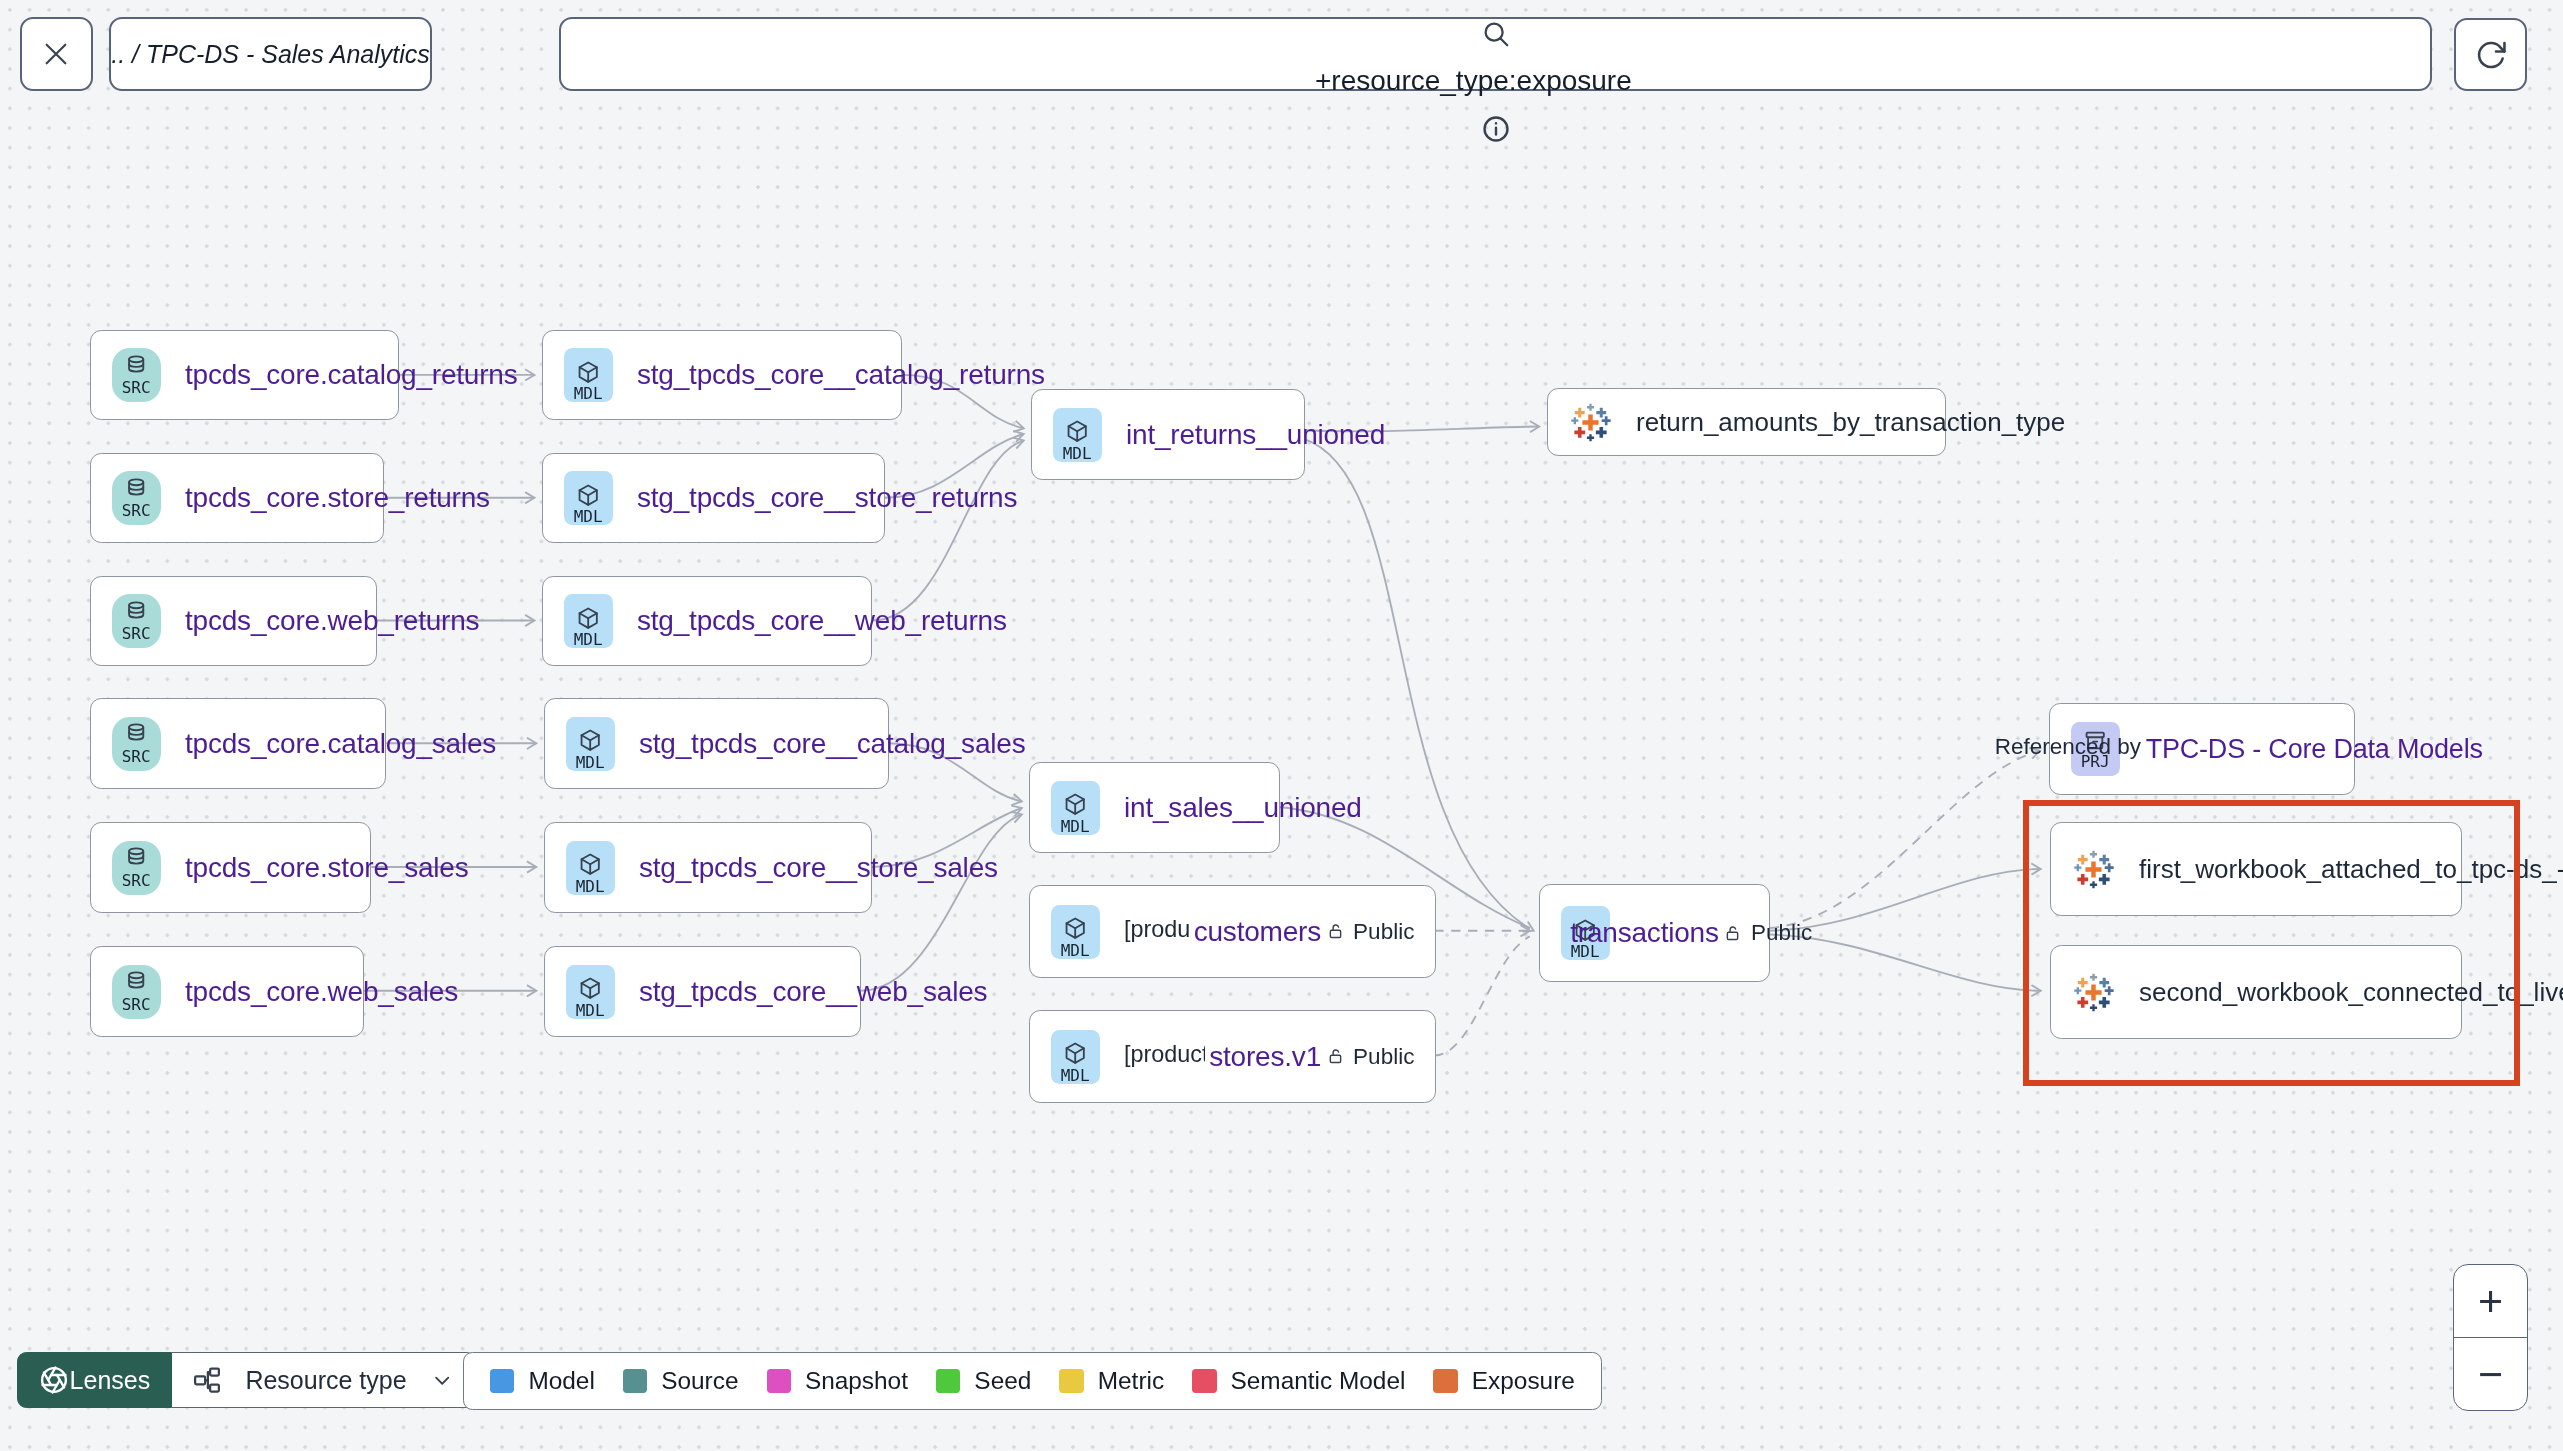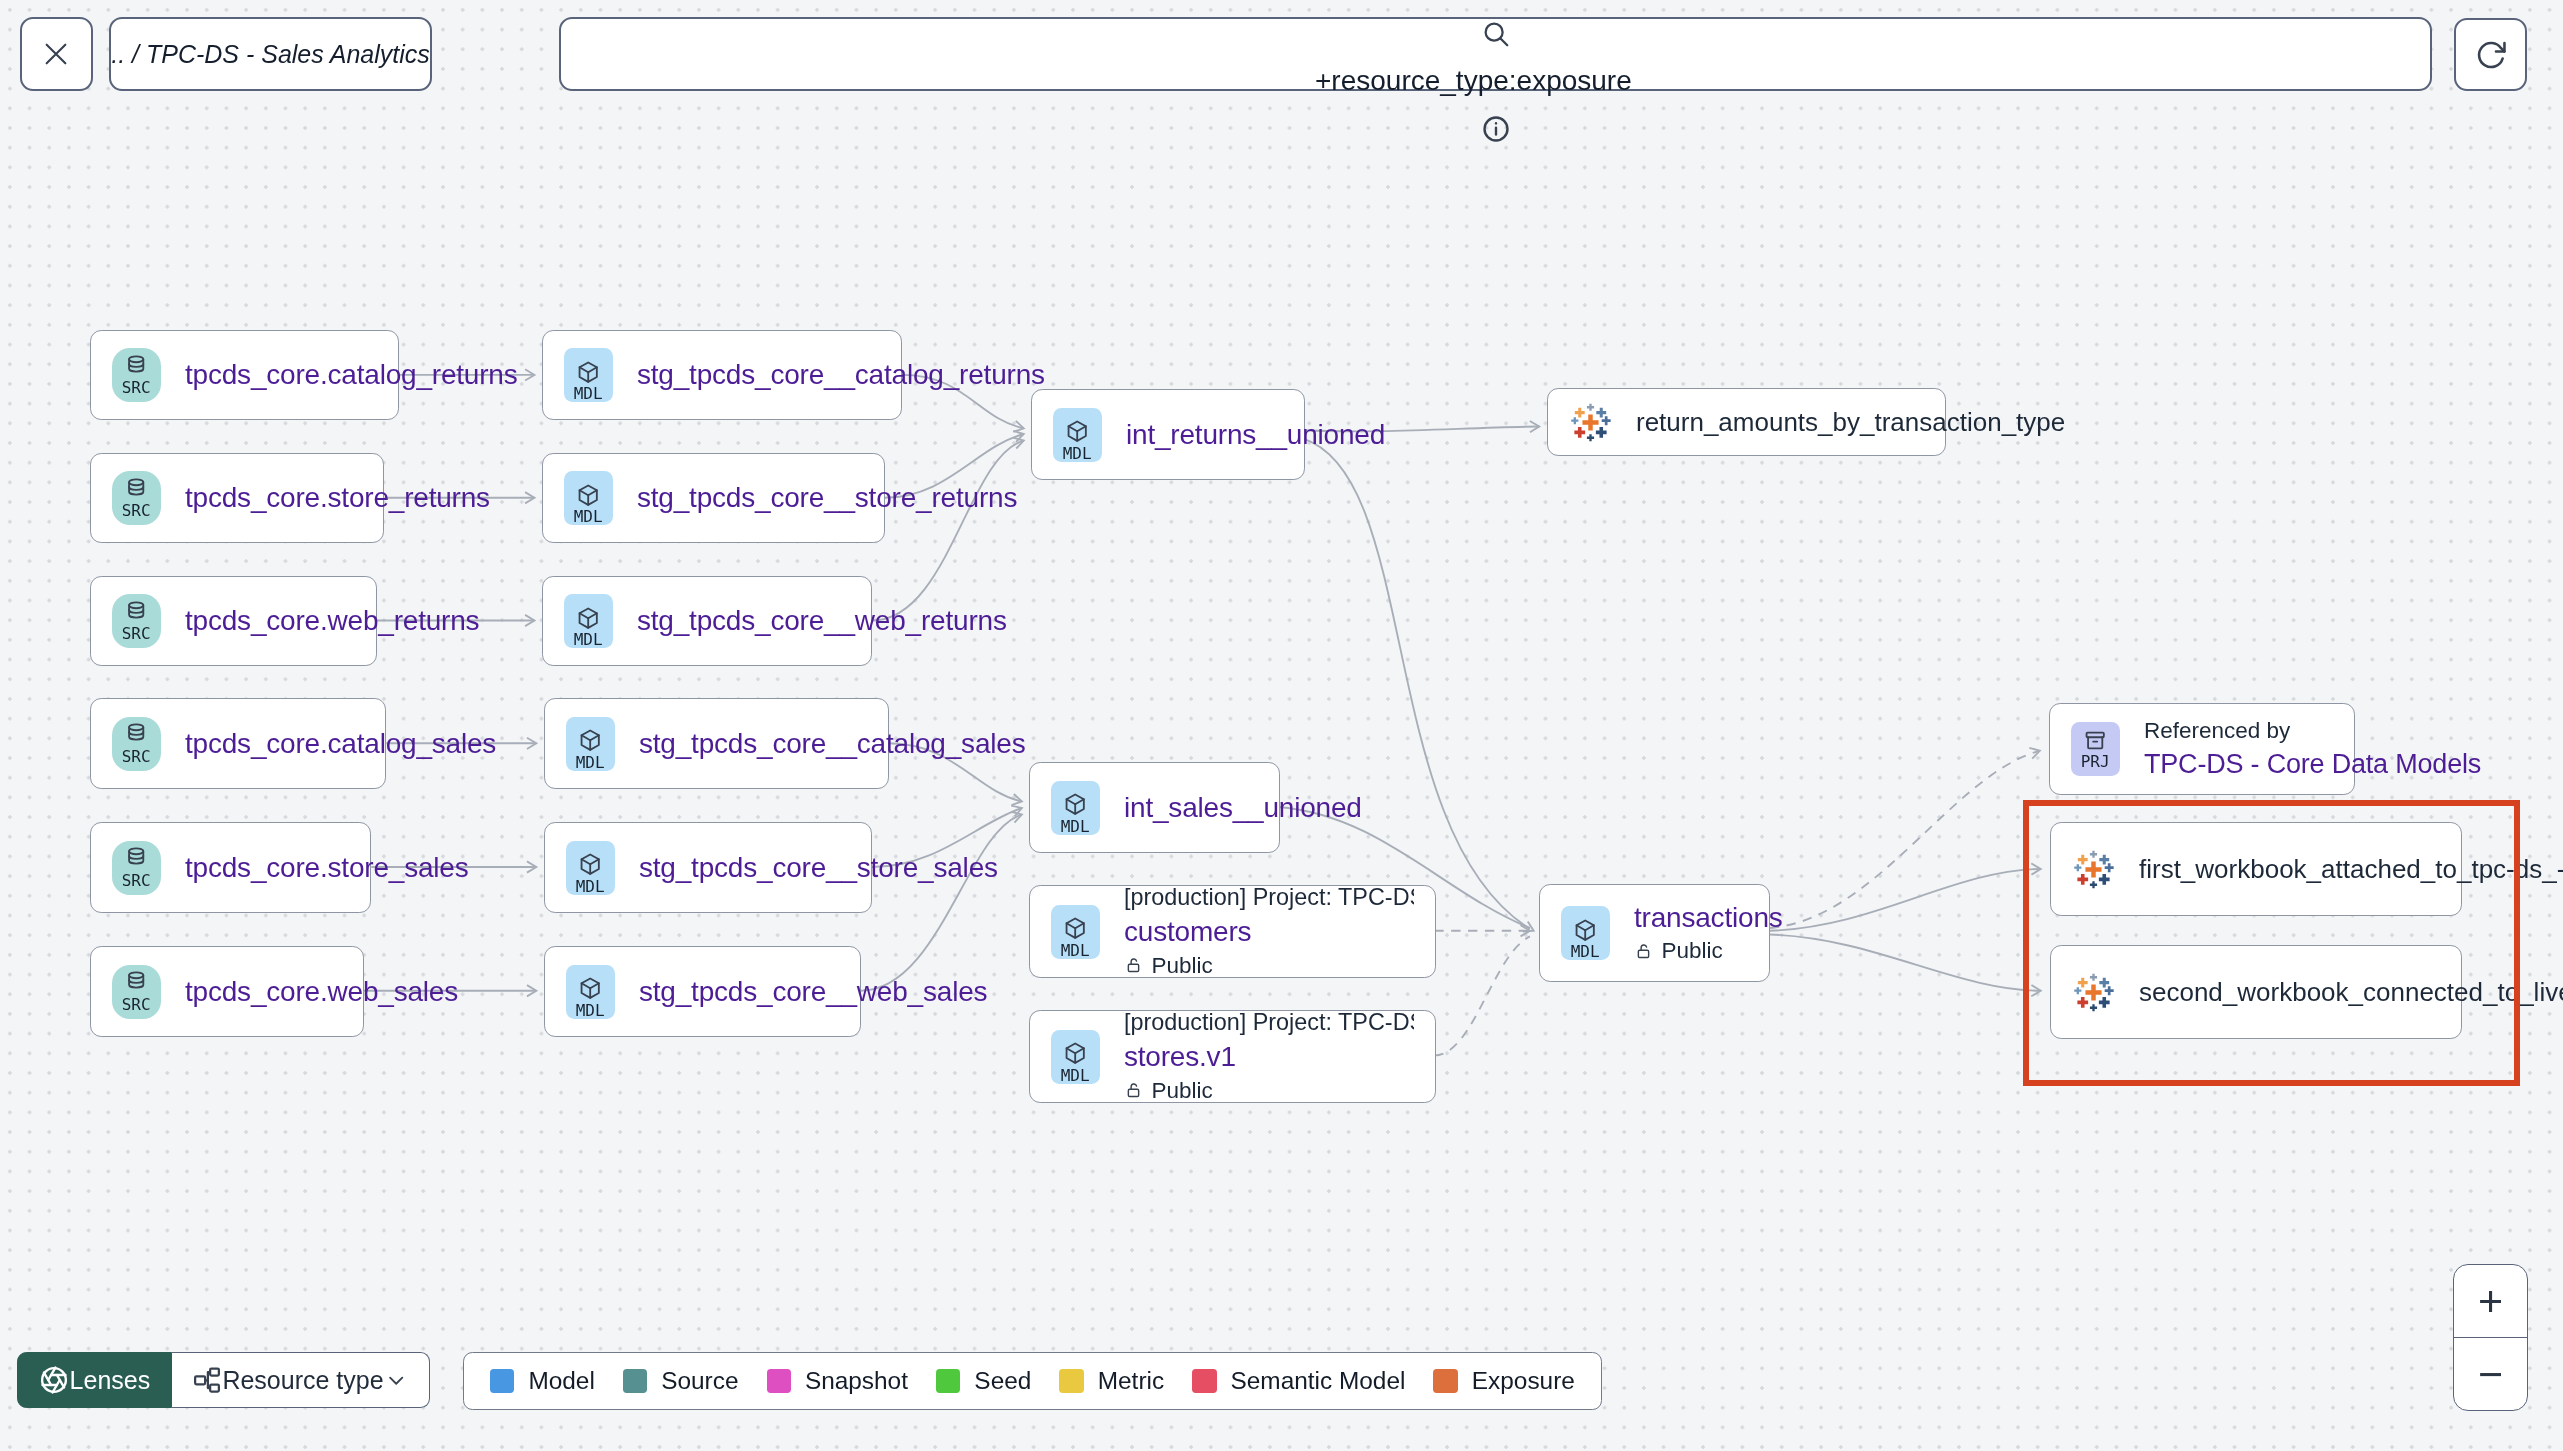--- a/index.html
+++ b/index.html
@@ -39,21 +39,21 @@
   }
   .badge{
     width:49px;height:54px;border-radius:8.4px;flex:none;
     display:flex;flex-direction:column;align-items:center;justify-content:center;gap:1.9px;
   }
   .badge .btxt{font-family:"DejaVu Sans Mono",monospace;font-size:16px;color:#18232f;line-height:1;}
   .b-src{background:#a9dbd8;border-radius:18px;}
   .b-mdl{background:#b7e0f8;justify-content:flex-end;}
   .b-prj{background:#c4caf4;}
   .nlabel{font-size:28px;color:#4c1d95;white-space:nowrap;letter-spacing:-0.2px;}
-  .ncol{display:flex;flex-direction:column;justify-content:center;gap:4.7px;min-width:0;}
+  .ncol{display:flex;flex-direction:row;justify-content:center;gap:4.7px;min-width:0;}
   .nproj{font-size:23.4px;color:#1d2938;white-space:nowrap;overflow:hidden;}
   .naccess{display:flex;align-items:center;gap:8.4px;font-size:22.5px;color:#1d2938;}
   .ntitle{font-size:22.5px;color:#1d2938;white-space:nowrap;}
   .exposure-label{font-size:26px;color:#1d2938;white-space:nowrap;}
   .tableau{flex:none;}
   
   .highlight-rect{
     position:absolute;left:2023px;top:800px;width:497px;height:286px;box-sizing:border-box;
     border:6.6px solid #d6411f;z-index:6;pointer-events:none;
   }
@@ -65,21 +65,21 @@
   .lens-group{
     position:absolute;left:17px;top:1352px;height:56px;display:flex;z-index:5;
     border-radius:9.4px;
   }
   .lenses-btn{
     background:#2b5e53;color:#fff;border:1.9px solid #2b5e53;border-radius:9.4px 0 0 9.4px;
     display:flex;align-items:center;gap:1px;padding:0 20.6px;font-size:25px;cursor:pointer;box-sizing:border-box;
   }
   .resource-btn{
     background:#fff;border:1.9px solid #59647a;border-left:none;border-radius:0 9.4px 9.4px 0;
-    display:flex;align-items:center;gap:0;padding:0 20.6px;font-size:25px;color:#222d3c;cursor:pointer;box-sizing:border-box;
+    display:flex;align-items:center;gap:23px;padding:0 20.6px;font-size:25px;color:#222d3c;cursor:pointer;box-sizing:border-box;
   }
   .legend{
     position:absolute;left:463px;top:1352px;height:58px;z-index:5;box-sizing:border-box;
     background:#fff;border:1.9px solid #707a8a;border-radius:9.4px;
     display:flex;align-items:center;gap:28px;padding:0 26px;
   }
   .legend-item{display:flex;align-items:center;gap:14px;font-size:24.4px;color:#131c28;}
   .swatch{width:24.4px;height:24.4px;border-radius:3.7px;flex:none;}
   .zoom-ctl{
     position:absolute;left:2453px;top:1264px;width:75px;height:147px;z-index:5;box-sizing:border-box;

